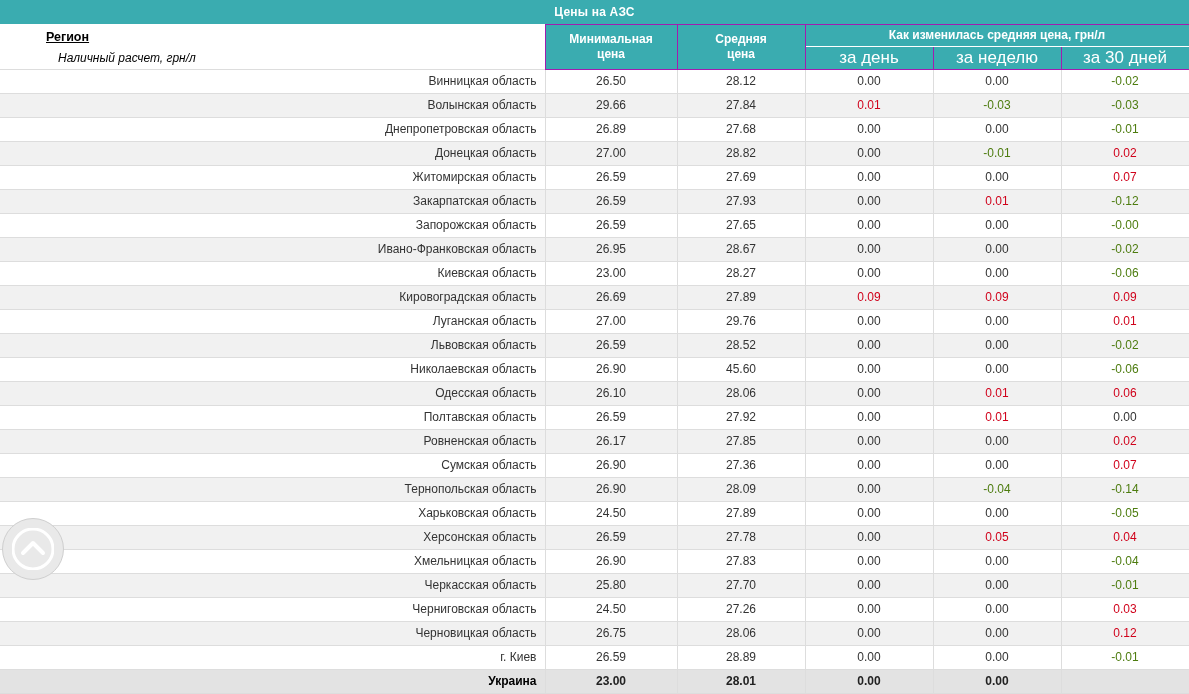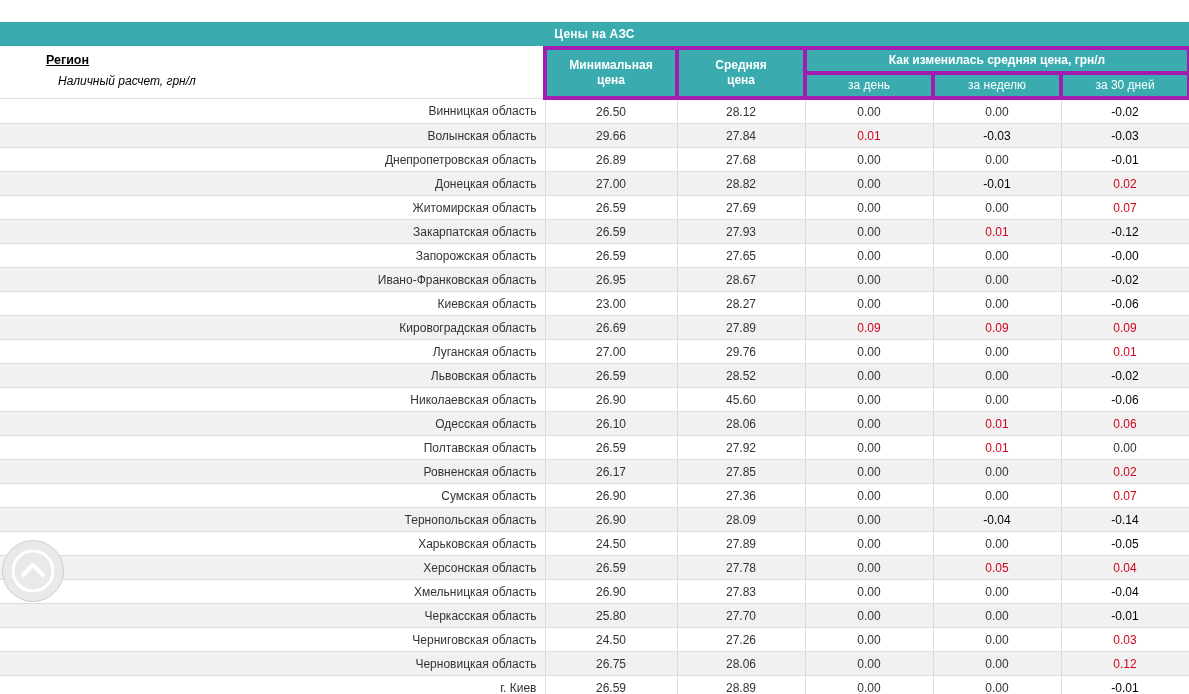--- a/index.html
+++ b/index.html
@@ -23,41 +23,40 @@
   
   .title-bar {
     height: 24px;
     line-height: 24px;
     background: #3aacb0;
     color: #ffffff;
     text-align: center;
     font-size: 12px;
     font-weight: bold;
     letter-spacing: 0.2px;
-    margin-top: 22px;
   }
   
   table.prices {
     border-collapse: collapse;
     width: 1189px;
     table-layout: fixed;
   }
   table.prices col.c-region  { width: 545px; }
   table.prices col.c-min     { width: 132px; }
   table.prices col.c-avg     { width: 128px; }
   table.prices col.c-day     { width: 128px; }
   table.prices col.c-week    { width: 128px; }
   table.prices col.c-month   { width: 128px; }
 
   thead th {
     background: #3aacb0;
     color: #ffffff;
     font-weight: bold;
     font-size: 12px;
-    border: 4px solid #a21caf;
+    border: 1px solid #a21caf;
     padding: 3px 6px;
     text-align: center;
     vertical-align: middle;
     line-height: 15px;
   }
   thead th.region-head {
     background: #ffffff;
     color: #333333;
     text-align: left;
     border: none;
@@ -81,21 +80,21 @@
     padding-top: 6px;
     font-size: 12px;
     margin-left: 48px;
   }
   thead th.change-group {
     border-bottom: 1px solid #ffffff;
     padding: 3px 0;
   }
   thead th.sub {
     font-weight: normal;
-    font-size: 12px;
+    font-size: 17px;
     padding: 3px 0;
   }
   tbody td {
     border: 1px solid #dddddd;
     padding: 3px 8px;
     font-size: 12px;
     height: 17px;
   }
   tbody td.region {
     text-align: right;
@@ -108,21 +107,21 @@
   }
   tbody tr.odd td { background: #ffffff; }
   tbody tr.even td { background: #f1f1f1; }
   tbody tr.total td {
     font-weight: bold;
     background: #e3e3e3;
     color: #222222;
   }
   tbody tr.total td.region { color: #000000; padding-left: 12px; }
   .up   { color: #d0021b; }
-  .down { color: #000000; }
+  .down { color: #4d7c0f; }
   .flat { color: #333333; }
   
   .scroll-top {
     position: absolute;
     left: 2px;
     top: 518px;
     width: 62px;
     height: 62px;
     border-radius: 50%;
     background: #e9e9e9;

